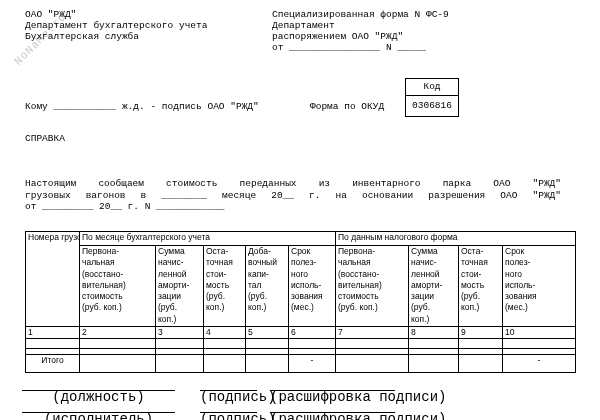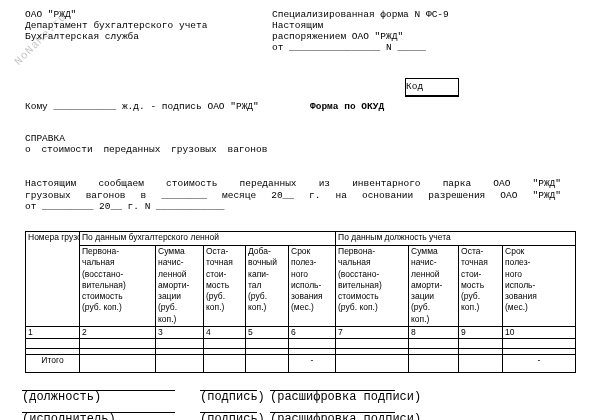--- a/index.html
+++ b/index.html
@@ -11,25 +11,25 @@
   }
   .abs{position:absolute;}
   .watermark{
     position:absolute;left:-14px;top:34px;width:110px;
     transform:rotate(-45deg);transform-origin:center;
     color:#c6c6c6;font-size:11px;letter-spacing:1px;text-align:center;
   }
   .lh-left{left:25px;top:9px;}
   .lh-right{left:272px;top:9px;}
   .lh-line{white-space:pre;}
-  .codebox{left:405px;top:78px;width:52px;border:1px solid #000;text-align:left;}
+  .codebox{left:405px;top:78px;width:52px;border:1px solid #000;text-align:center;}
   .codebox .cb-label{height:16px;line-height:16px;border-bottom:1px solid #000;}
   .codebox .cb-value{height:20px;line-height:20px;}
   .addr-left{left:25px;top:101px;white-space:pre;}
-  .addr-right{left:310px;top:101px;white-space:pre;font-weight:bold;}
+  .addr-right{left:310px;top:101px;white-space:pre;}
   .titleblock{left:25px;top:133px;width:460px;text-align:left;}
   .titleblock div{line-height:11px;white-space:pre;}
   .subtitle{word-spacing:5px;}
   .bodypar{left:25px;top:178px;width:536px;}
   .bodypar div{line-height:11.5px;white-space:pre-wrap;}
   .just{text-align:justify;text-align-last:justify;}
   table.wagons{
     position:absolute;left:25px;top:231px;width:550px;
     border-collapse:collapse;table-layout:fixed;
     font-family:"Liberation Sans","DejaVu Sans",sans-serif;
@@ -40,52 +40,52 @@
     text-align:left;font-weight:normal;white-space:pre-line;overflow:hidden;
   }
   tr.grouprow th{height:13px;white-space:nowrap;}
   tr.subrow th{height:80px;margin-top:20px;}
   tr.numrow td{height:11px;}
   tr.empty1 td{height:9px;}
   tr.empty2 td{height:5px;}
   tr.totalrow td{height:17px;text-align:center;}
   td.dash-buh{padding-left:12px;}
   .sig-line{position:absolute;border-top:1px solid #000;height:0;}
-  .sig-label{position:absolute;text-align:left;font-size:12px;line-height:10px;white-space:pre;}
+  .sig-label{position:absolute;text-align:center;font-size:14px;line-height:10px;white-space:pre;}
 </style>
 </head>
 <body>
 
 <div class="page">
 
   <div class="watermark">NoNaMe.ru</div>
 
   <div class="abs lh-left">
     <div class="lh-line">ОАО "РЖД"</div>
     <div class="lh-line">Департамент бухгалтерского учета</div>
     <div class="lh-line">Бухгалтерская служба</div>
   </div>
 
   <div class="abs lh-right">
     <div class="lh-line">Специализированная форма N ФС-9</div>
-    <div class="lh-line">Настоящим</div>
+    <div class="lh-line">Департамент</div>
     <div class="lh-line">распоряжением ОАО "РЖД"</div>
     <div class="lh-line">от ________________ N _____</div>
   </div>
 
   <div class="abs codebox">
     <div class="cb-label">Код</div>
+    <div class="cb-value">0306816</div>
   </div>
 
   <div class="abs addr-left">Кому ___________ ж.д. - подпись ОАО "РЖД"</div>
   <div class="abs addr-right">Форма по ОКУД</div>
 
   <div class="abs titleblock">
     <div>СПРАВКА</div>
-    <div class="subtitle">о стоимости переданных грузовых вагонов</div>
   </div>
 
   <div class="abs bodypar">
     <div class="just">Настоящим сообщаем стоимость переданных из инвентарного парка ОАО "РЖД"</div>
     <div class="just">грузовых вагонов в ________ месяце 20__ г. на основании разрешения ОАО "РЖД"</div>
     <div>от _________ 20__ г. N ____________</div>
   </div>
 
   <table class="wagons">
     <colgroup>
@@ -98,22 +98,22 @@
       <col style="width:73px">
         <col style="width:50px">
         <col style="width:44px">
       <col style="width:73px">
     </colgroup>
     <tbody>
         <tr class="grouprow">
       <th rowspan="2">Номера
 грузовых
 вагонов</th>
-      <th colspan="5">По данным бухгалтерского ленной</th>
-      <th colspan="4">По данным должность учета</th>
+      <th colspan="5">По месяце бухгалтерского учета</th>
+      <th colspan="4">По данным налогового форма</th>
     </tr>
     <tr class="subrow">
       <th>Первона-
 чальная
 (восстано-
 вительная)
 стоимость
 (руб. коп.)</th>
       <th>Сумма
 начис-

